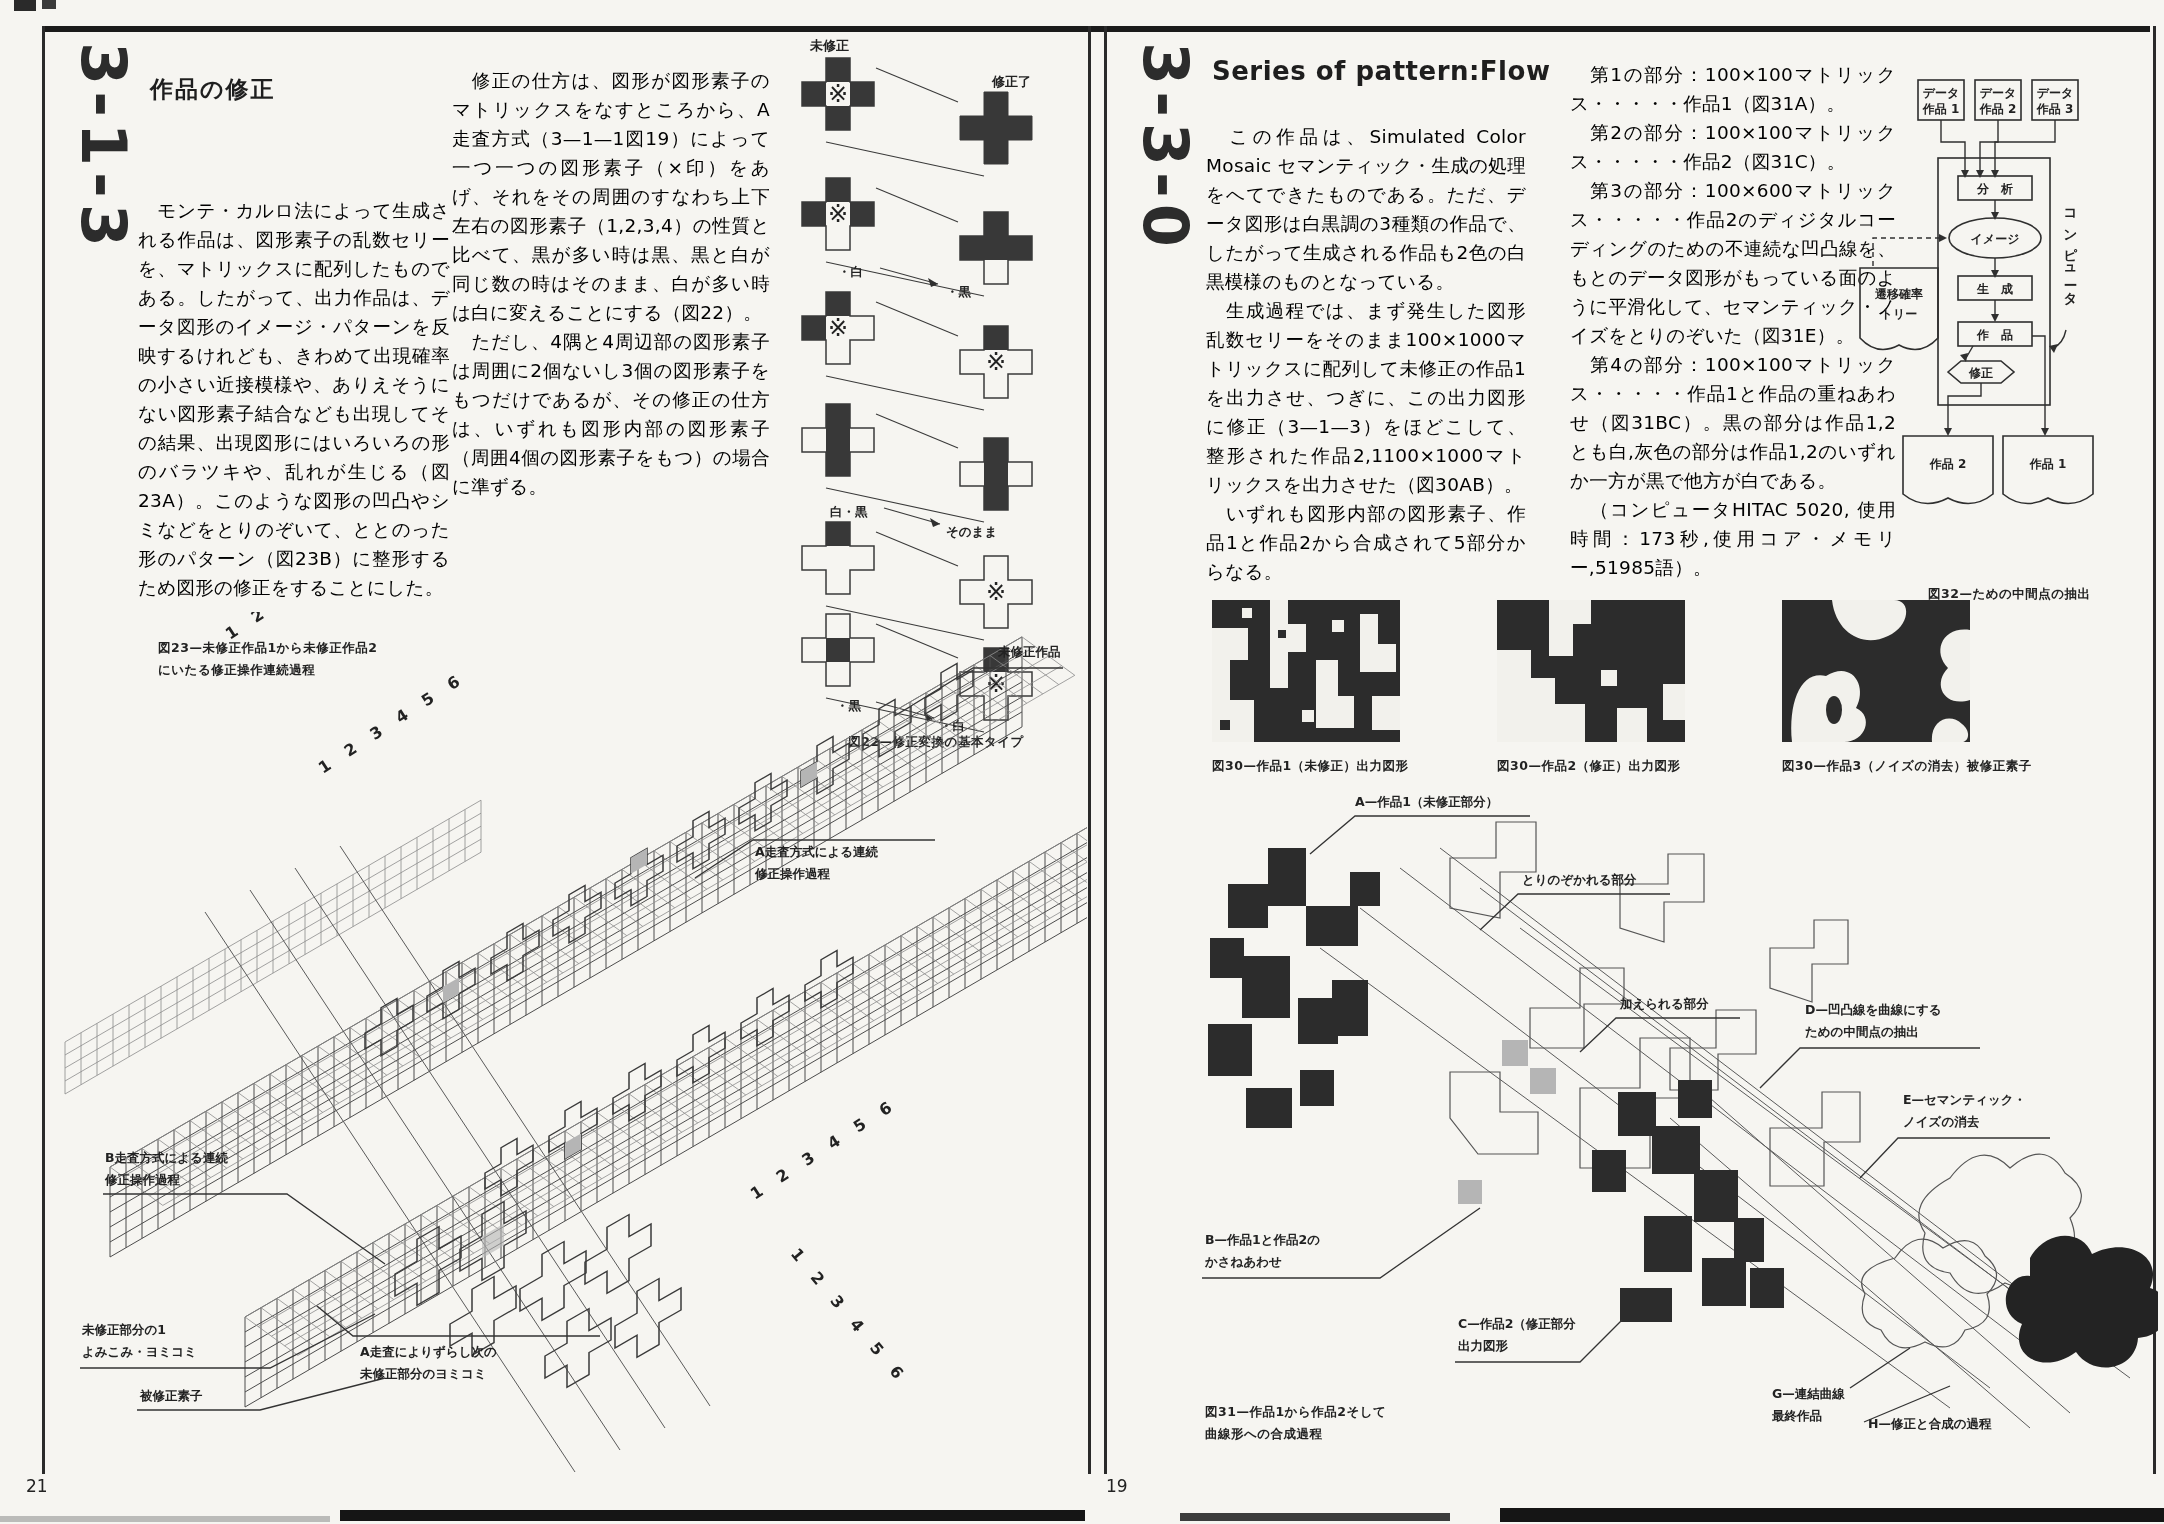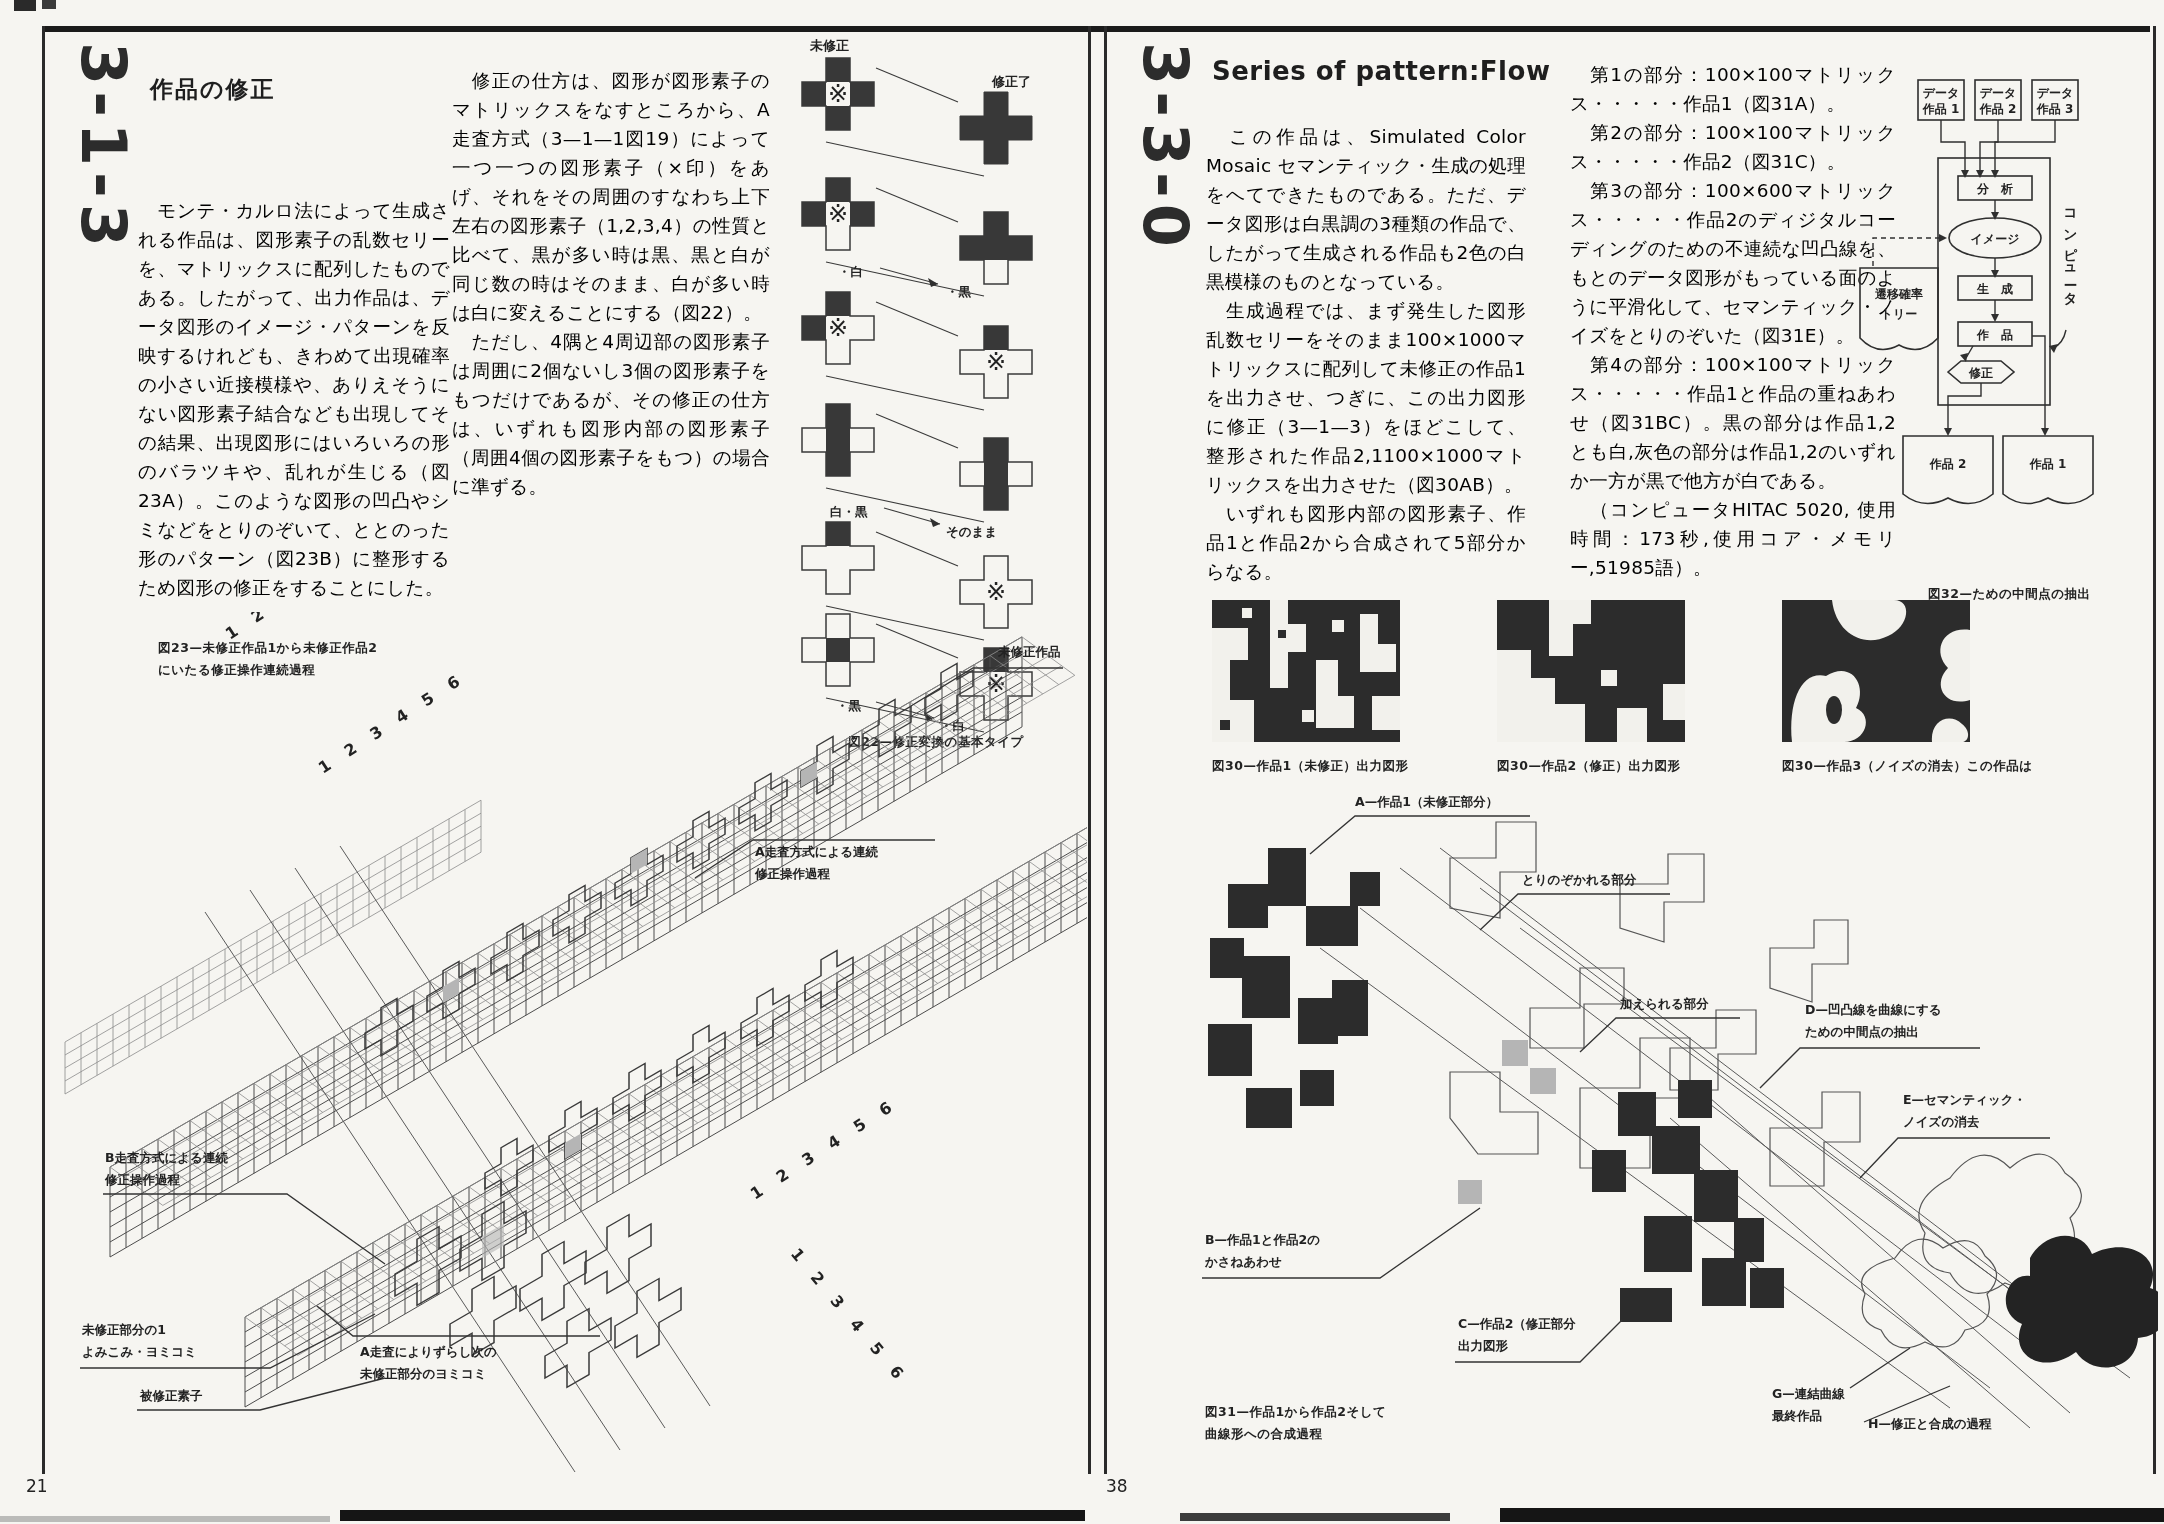--- a/index.html
+++ b/index.html
@@ -713,21 +713,21 @@
   <svg class="abs" style="left:1782px;top:600px;" width="188" height="142" viewBox="0 0 188 142">
     <rect class="blk" x="0" y="0" width="188" height="142" fill="#2f2f2f"></rect>
     <path class="wht" d="M10,142 C6,100 20,70 44,76 C70,60 86,86 74,108 C92,116 84,142 62,142 Z"></path>
     <path class="wht" d="M50,0 C54,34 82,48 106,36 C128,26 130,0 112,0 Z"></path>
     <path class="wht" d="M188,30 C160,26 150,52 166,68 C150,84 162,108 188,100 Z"></path>
     <path class="wht" d="M150,142 C148,120 168,112 180,124 C190,132 186,142 180,142 Z"></path>
     <ellipse class="blk" cx="52" cy="110" rx="8" ry="14"></ellipse>
   </svg>
   <div class="abs cap" style="left:1212px;top:758px;">図30—作品1（未修正）出力図形</div>
   <div class="abs cap" style="left:1497px;top:758px;">図30—作品2（修正）出力図形</div>
-  <div class="abs cap" style="left:1782px;top:758px;">図30—作品3（ノイズの消去）この作品は</div>
+  <div class="abs cap" style="left:1782px;top:758px;">図30—作品3（ノイズの消去）被修正素子</div>
 
   <svg class="abs" style="left:1150px;top:788px;" width="1008" height="690" viewBox="0 0 1008 690">
     <g>
       <line class="ray" x1="250" y1="80" x2="880" y2="560"></line>
       <line class="ray" x1="290" y1="60" x2="920" y2="540"></line>
       <line class="ray" x1="330" y1="100" x2="950" y2="570"></line>
       <line class="ray" x1="210" y1="120" x2="840" y2="600"></line>
       <line class="ray" x1="170" y1="160" x2="800" y2="620"></line>
       <line class="ray" x1="370" y1="140" x2="980" y2="590"></line>
       <line class="ray" x1="520" y1="330" x2="880" y2="640"></line>
@@ -815,20 +815,20 @@
     <polyline class="ldr" points="700,600 760,560"></polyline>
 
     <text class="lbl2" x="718" y="640">H—修正と合成の過程</text>
     <polyline class="ldr" points="714,634 800,598"></polyline>
 
     <text class="cap" x="55" y="628">図31—作品1から作品2そして</text>
     <text class="cap" x="55" y="650">曲線形への合成過程</text>
   </svg>
 
   <div class="abs pagenum" style="left:26px;top:1476px;">21</div>
-  <div class="abs pagenum" style="left:1106px;top:1476px;">38</div>
+  <div class="abs pagenum" style="left:1106px;top:1476px;">19</div>
 
   <div class="abs bar" style="left:340px;top:1510px;width:745px;height:11px;"></div>
   <div class="abs" style="left:1180px;top:1513px;width:270px;height:8px;background:#3c3c3c;"></div>
   <div class="abs bar" style="left:1500px;top:1508px;width:664px;height:14px;"></div>
   <div class="abs" style="left:0;top:1516px;width:330px;height:6px;background:#8a8a8a;opacity:0.55;"></div>
 
 </div>
 
 </body></html>

